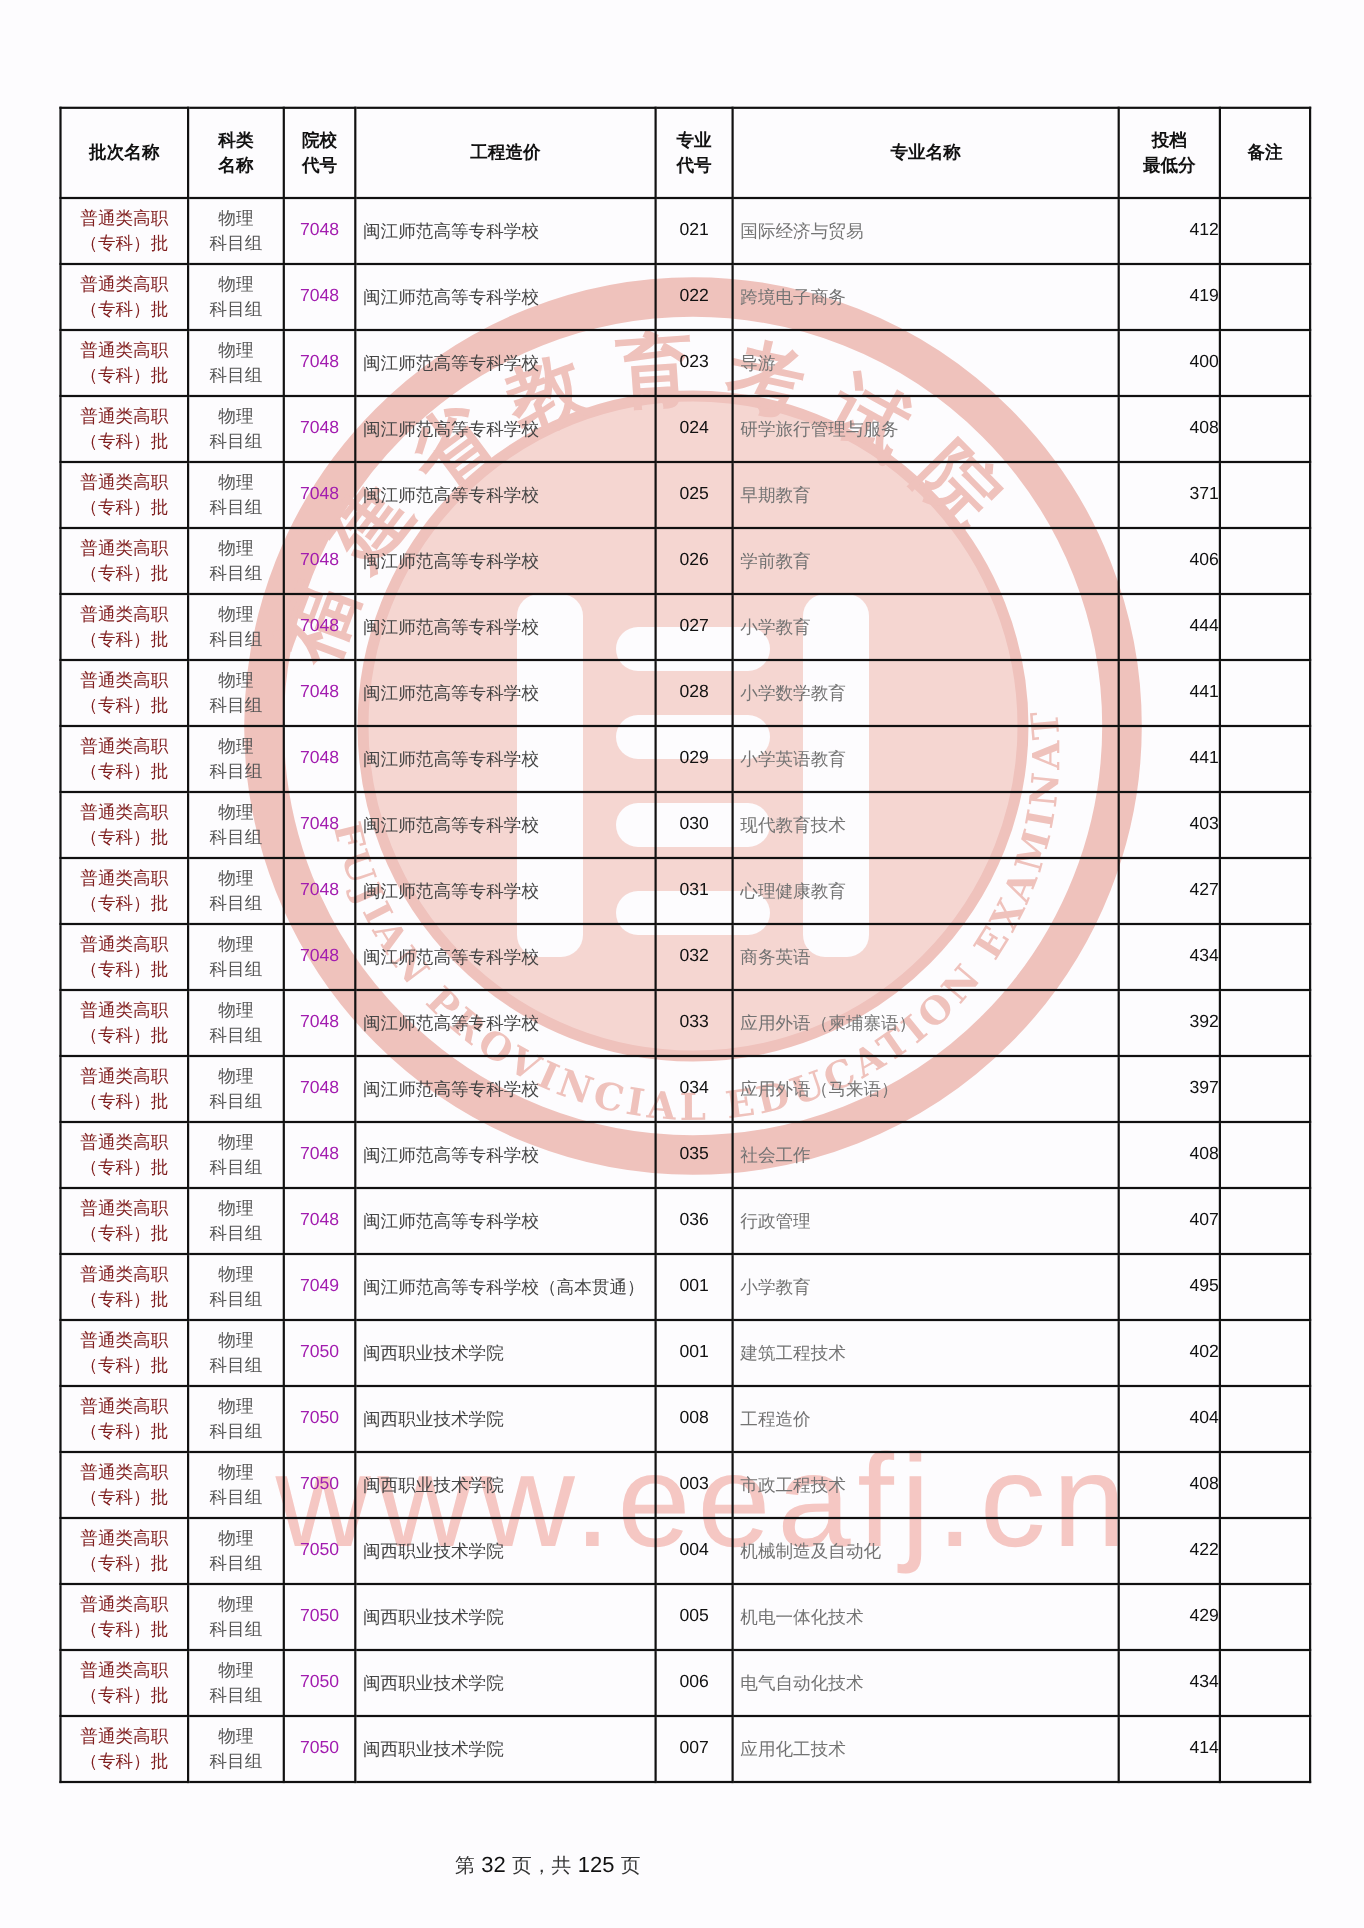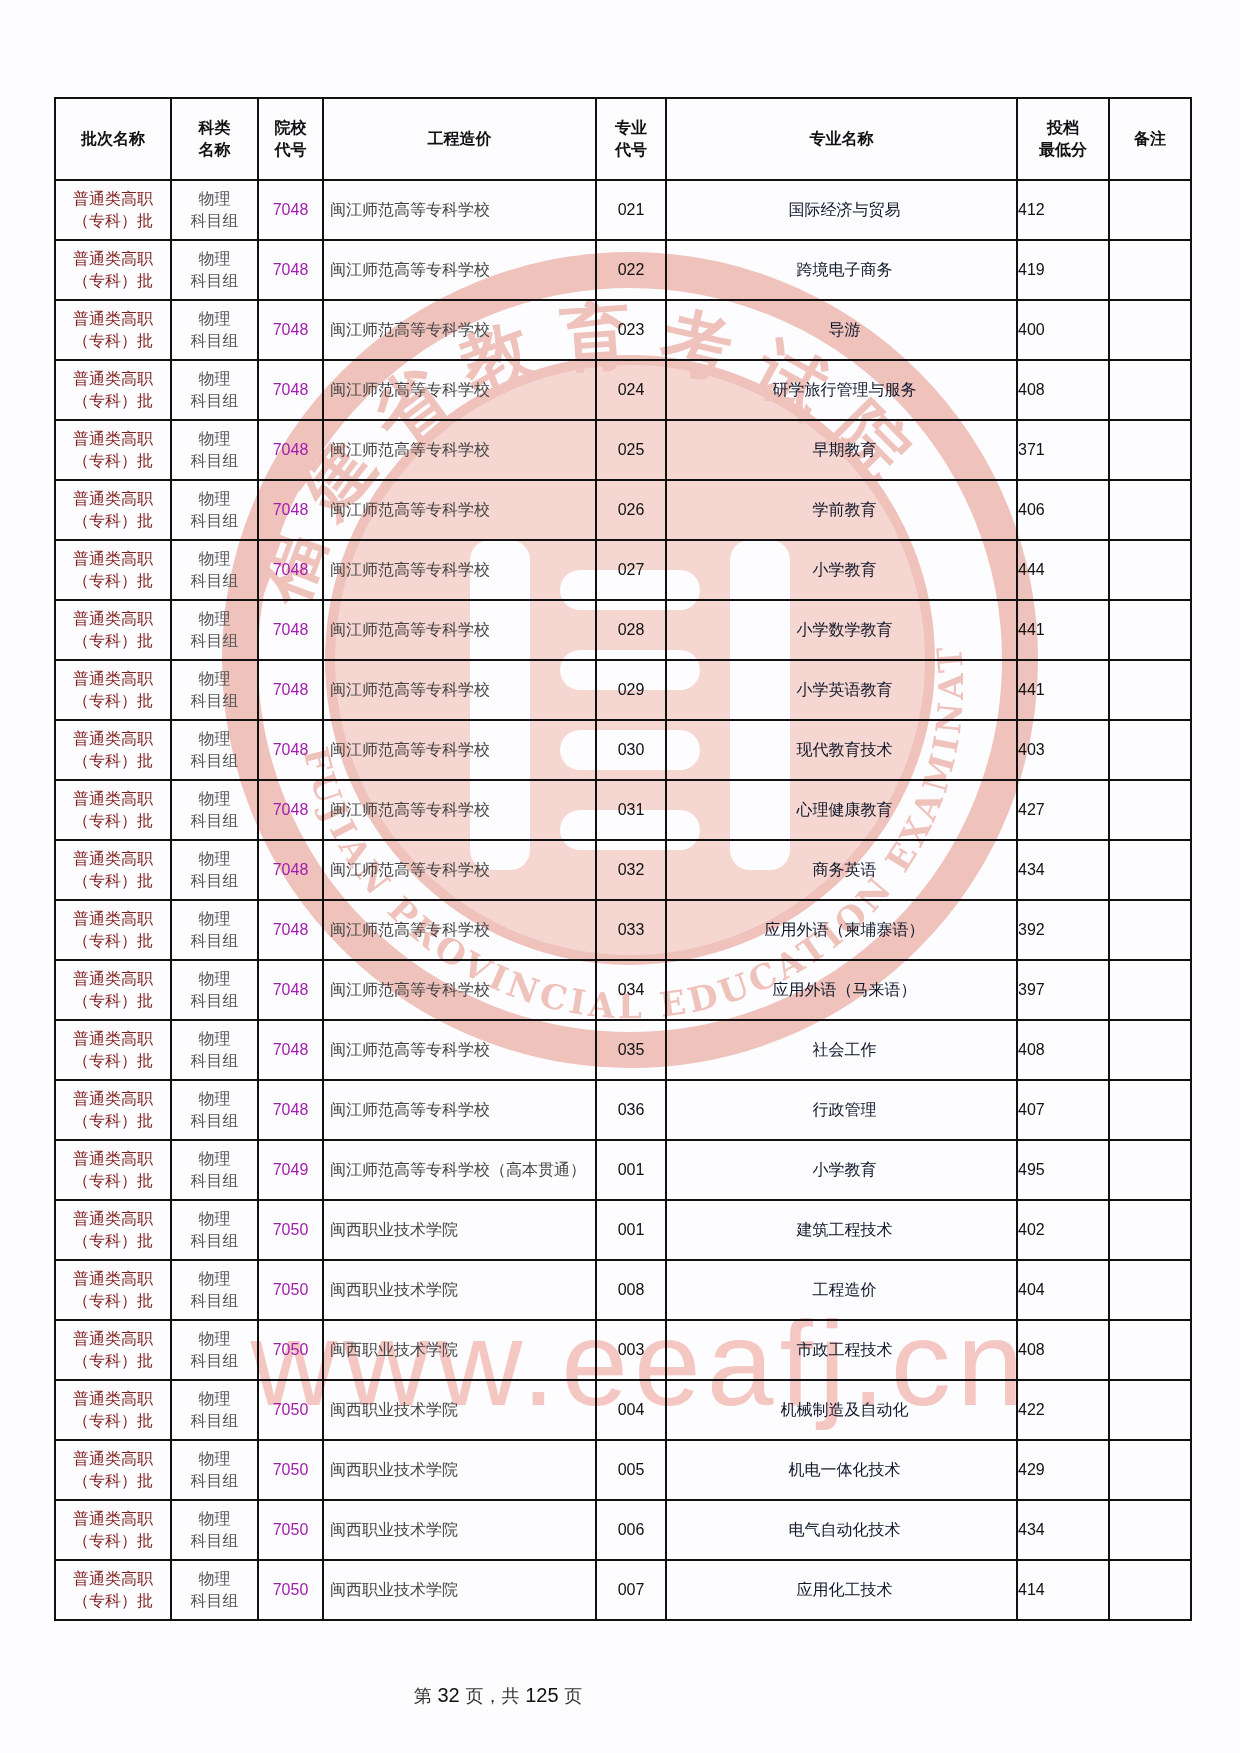--- a/index.html
+++ b/index.html
@@ -16,22 +16,22 @@
   .page-table th {
     height:80px; font-weight:bold; font-size:16px; line-height:22px; text-align:center; color:#111;
     background:rgba(255,255,255,0.0);
   }
   .page-table td { height:58px; font-size:16px; }
   .c-batch { text-align:center; color:#7f1d1d; line-height:22px; font-size:16px; }
   .c-cat { text-align:center; color:#555; line-height:22px; }
   .c-code { text-align:center; font-family:"Liberation Sans", sans-serif; font-size:18px; color:#a21caf; }
   .c-school { text-align:left; padding-left:6px !important; color:#444; line-height:22px; }
   .c-mcode { text-align:center; font-family:"Liberation Sans", sans-serif; font-size:18px; color:#111; }
-  .c-major { text-align:center; padding-left:6px !important; color:#0f172a;font-family:Liberation Serif, serif; }
-  .c-score { text-align:left; font-family:"Liberation Sans", sans-serif; font-size:18px; color:#111; }
+  .c-major { text-align:left; padding-left:6px !important; color:#737373;font-family:Liberation Serif, serif; }
+  .c-score { text-align:right; font-family:"Liberation Sans", sans-serif; font-size:18px; color:#111; }
   .c-note { }
   .footer {
     position:absolute; top:1684px; left:0; width:996px; text-align:center; z-index:2;
     font-size:18px; color:#333; font-family:"DejaVu Sans", sans-serif;
   }
   .footer .num { font-family:"Liberation Sans", sans-serif; font-size:20px; color:#111; }
 </style>
 </head>
 <body>
 

